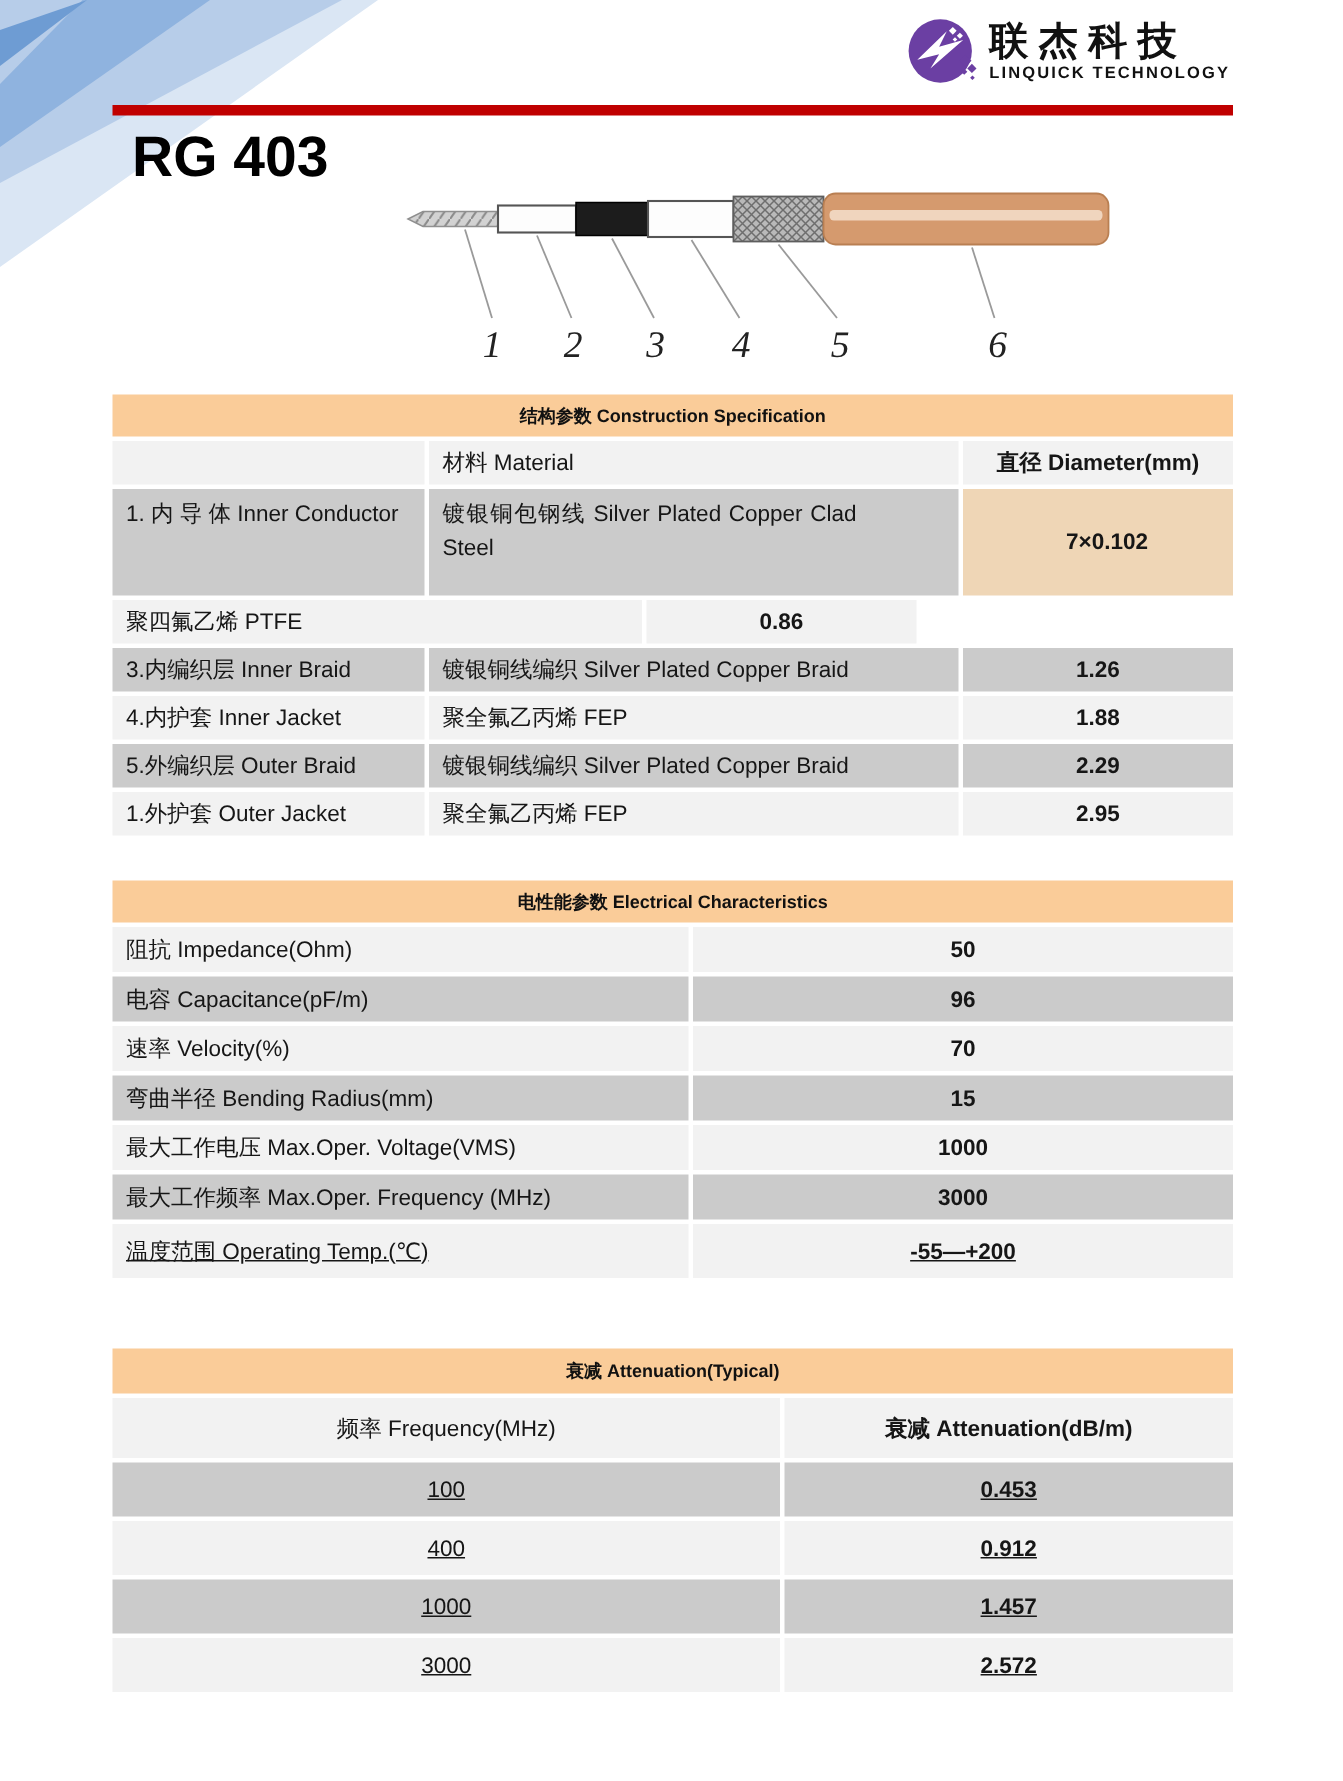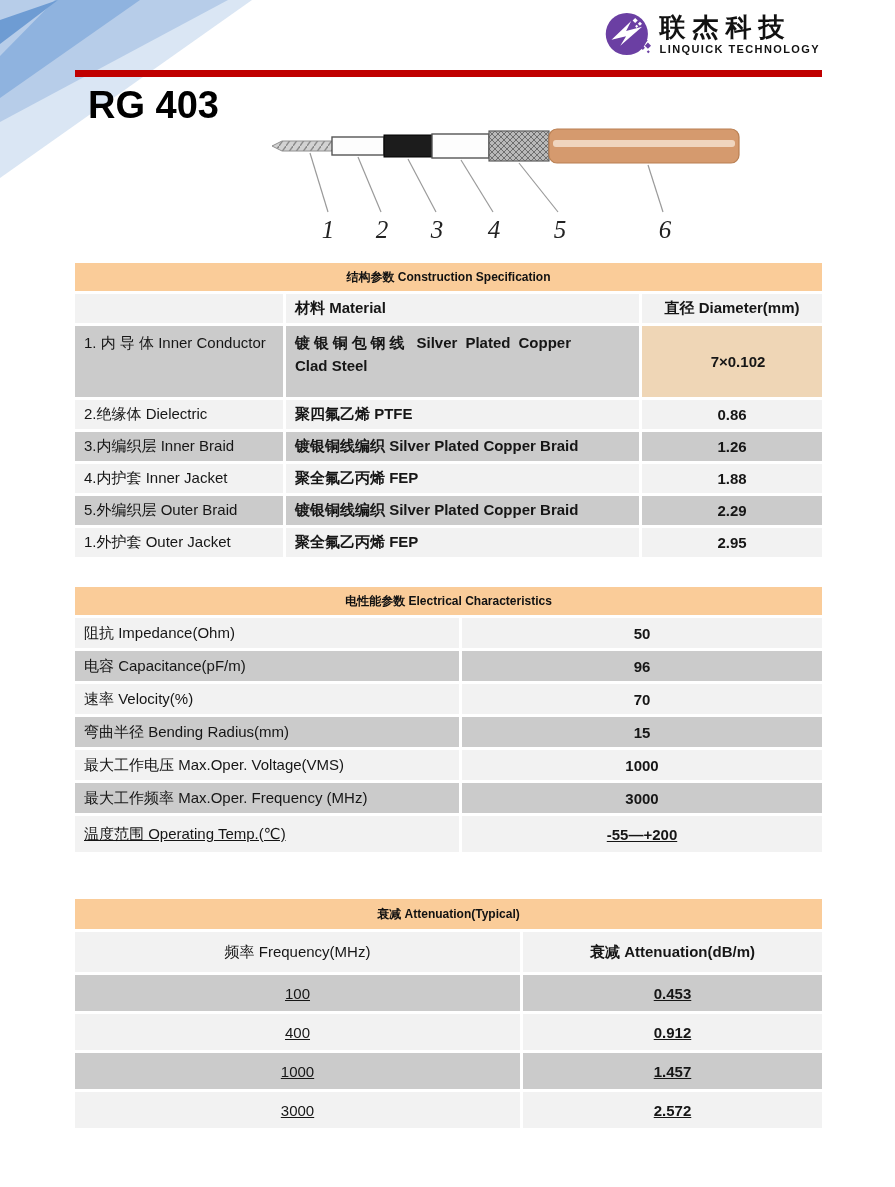--- a/index.html
+++ b/index.html
@@ -29,21 +29,21 @@
   .trow { display:flex; gap:3px; margin-bottom:3px; }
   .cell { display:flex; align-items:center; font-size:15px; color:#161616; }
   .light { background:#F2F2F2; }
   .dark  { background:#CBCBCB; }
   .peachcell { background:#EFD6B6;padding-left:12px; }
   .lab { justify-content:flex-start; padding-left:9px; padding-right:6px; }
   .val { justify-content:center; font-weight:bold; }
   .ctr { justify-content:center; }
 
   
-  .c1 { width:208px; } .c2 { width:353px;font-weight:bold; } .c3 { width:180px; }
+  .c1 { width:208px; } .c2 { width:353px; } .c3 { width:180px; }
   .h30 { min-height:29px; } .h52 { min-height:52px; }
   .justify-cell { display:block; padding-top:5px; padding-bottom:19px; }
   .justify-cell .jin { display:block; text-align:justify; line-height:1.55; }
   .wrap-item  { max-width:190px; }
   .wrap-mat   { max-width:276px; }
 
   
   .e1 { width:384px; } .e2 { width:360px; }
   .h31 { min-height:30px; }
 
@@ -144,21 +144,20 @@
       <div class="cell c1 dark lab h52 justify-cell">
           <span class="jin wrap-item">1. 内 导 体 Inner Conductor</span>
         </div>
       <div class="cell c2 dark lab h52 justify-cell">
           <span class="jin wrap-mat">镀银铜包钢线 Silver Plated Copper Clad Steel</span>
         </div>
       <div class="cell c3 peachcell val h52">7×0.102</div>
     </div>
 
     <div class="trow">
-      <div class="cell c1 light lab h30">2.绝缘体 Dielectric</div>
       <div class="cell c2 light lab h30">聚四氟乙烯 PTFE</div>
       <div class="cell c3 light val h30">0.86</div>
     </div>
 
     <div class="trow">
       <div class="cell c1 dark lab h30">3.内编织层 Inner Braid</div>
       <div class="cell c2 dark lab h30">镀银铜线编织 Silver Plated Copper Braid</div>
       <div class="cell c3 dark val h30">1.26</div>
     </div>
 

